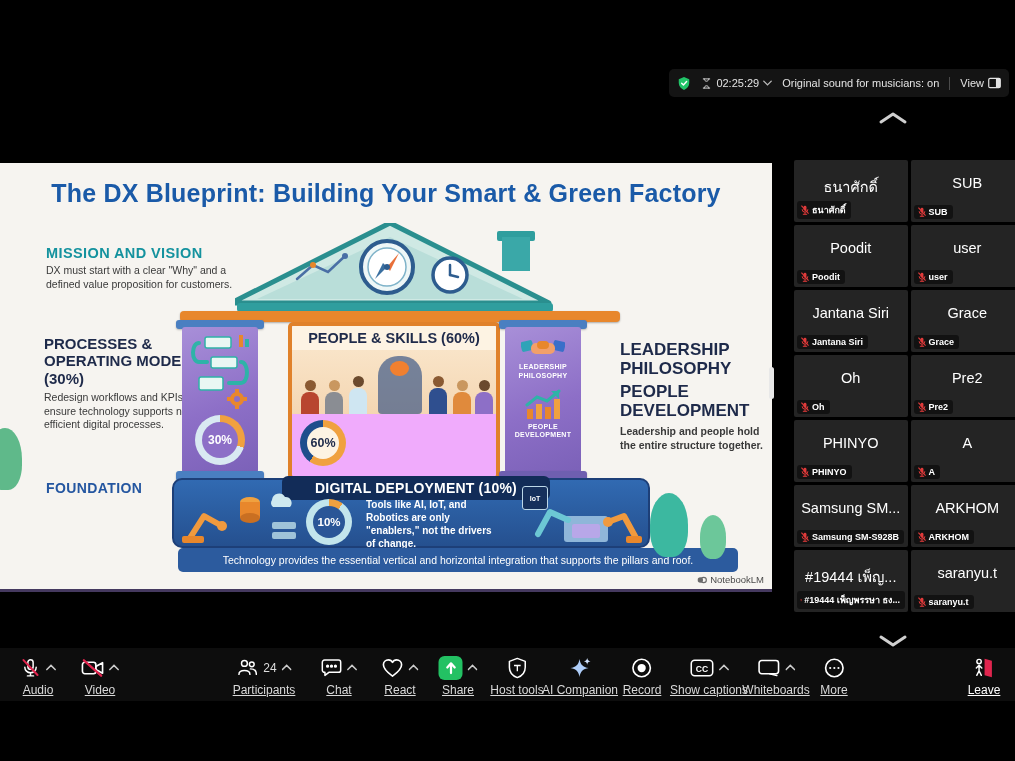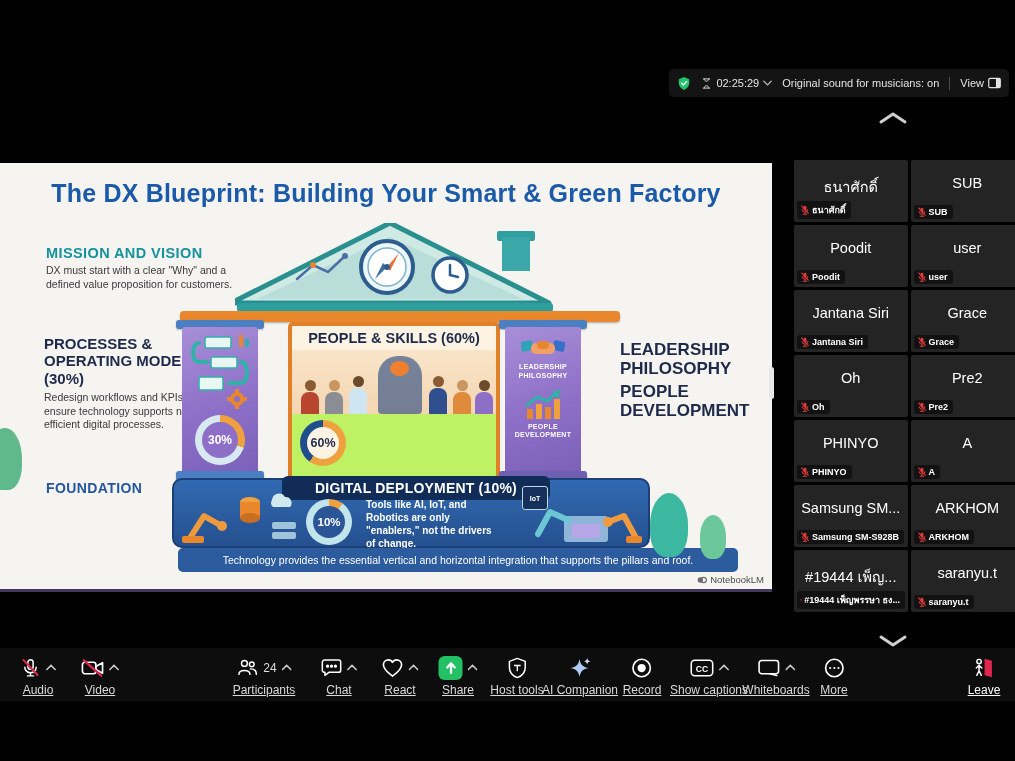--- a/index.html
+++ b/index.html
@@ -25,21 +25,21 @@
   .pillar-purple{background:linear-gradient(160deg,#a88fd8 0%,#8d6fc7 55%,#7b61b8 100%);}
   .cap{position:absolute;background:#4a7fc1;border-radius:3px;box-shadow:0 1px 2px rgba(0,0,0,.25);}
   .donut{border-radius:50%;position:relative;}
   .donut .hole{position:absolute;inset:7px;border-radius:50%;display:flex;align-items:center;justify-content:center;font-weight:bold;}
   .d30{background:conic-gradient(#f0a13f 0 30%,#d9e9f2 30% 100%);}
   .d30 .hole{background:#8d6fc7;color:#fff;font-size:12px;}
   .d60{background:conic-gradient(#f0a13f 0 60%,#1e4e8c 60% 100%);}
   .d60 .hole{background:#fdf3e3;color:#1e2a4a;font-size:12.5px;}
   .d10{background:conic-gradient(#f0a13f 0 10%,#c2e5ec 10% 100%);}
   .d10 .hole{background:#2a5697;color:#fff;font-size:11.5px;}
-  .center-pillar{position:absolute;left:288px;top:159px;width:212px;height:158px;border:4px solid #e0812a;border-radius:5px;background:#bef264;box-sizing:border-box;overflow:hidden;}
+  .center-pillar{position:absolute;left:288px;top:159px;width:212px;height:158px;border:4px solid #e0812a;border-radius:5px;background:#f0abfc;box-sizing:border-box;overflow:hidden;}
   .cp-header{height:24px;display:flex;align-items:center;justify-content:center;font-weight:bold;color:#1e2a4a;font-size:14.5px;background:#fdf3e3;}
   .cp-people{position:relative;height:64px;background:linear-gradient(#f9e4c8,#f4d6b2);}
   .person{position:absolute;bottom:0;width:20px;}
   .person .head{width:11px;height:11px;border-radius:50%;margin:0 auto 1px;}
   .person .bod{width:18px;height:22px;border-radius:8px 8px 0 0;margin:0 auto;}
   .silhouette{position:absolute;bottom:0;left:86px;width:44px;height:58px;background:rgba(47,78,130,.65);border-radius:20px 20px 4px 4px;}
   .brain{position:absolute;top:5px;left:12px;width:19px;height:15px;border-radius:50%;background:#f08030;}
   .cp-bottom{display:flex;align-items:center;gap:9px;padding:6px 8px;}
   .pillar-label{color:#fff;font-weight:bold;font-size:7px;text-align:center;letter-spacing:.3px;line-height:1.25;}
   .foundation{position:absolute;left:172px;top:315px;width:478px;height:70px;background:linear-gradient(#316ab2,#25508f);border-radius:10px;border:2px solid #1d3f78;box-sizing:border-box;padding-left:19px;}
@@ -218,20 +218,21 @@
           <rect x="31" y="10" width="6" height="20" fill="#f0a13f"></rect>
           <polyline points="4,16 14,8 24,12 36,2" fill="none" stroke="#2fb3a8" stroke-width="3" stroke-linecap="round"></polyline>
           <polygon points="36,2 28,2 36,10" fill="#2fb3a8"></polygon>
         </svg>
         <div class="pillar-label">PEOPLE DEVELOPMENT</div>
       </div>
       <div class="cap" style="left:499px;top:308px;width:88px;height:10px;background:#6f5fb0;"></div>
 
       <div class="abs h-navy" style="left:620px;top:178px;width:150px;font-size:17px;line-height:1.1;">LEADERSHIP PHILOSOPHY</div>
       <div class="abs h-navy" style="left:620px;top:220px;width:150px;font-size:17px;line-height:1.1;">PEOPLE DEVELOPMENT</div>
+      <div class="abs p-small" style="left:620px;top:262px;width:148px;font-weight:bold;">Leadership and people hold the entire structure together.</div>
 
       <div class="foundation">
         <div class="f-banner">DIGITAL DEPLOYMENT (10%)</div>
         <svg class="abs" style="left:6px;top:8px;" width="120" height="56" viewBox="0 0 120 56">
           <path d="M10 50 L24 28 L42 38" fill="none" stroke="#f09a3e" stroke-width="6" stroke-linecap="round" stroke-linejoin="round"></path>
           <circle cx="42" cy="38" r="5" fill="#f09a3e"></circle>
             <rect x="2" y="48" width="22" height="7" rx="2" fill="#e8872c"></rect>
           <ellipse cx="70" cy="14" rx="10" ry="5" fill="#f0a13f"></ellipse>
             <rect x="60" y="14" width="20" height="16" fill="#e8872c"></rect>
             <ellipse cx="70" cy="30" rx="10" ry="5" fill="#c96f22"></ellipse>

